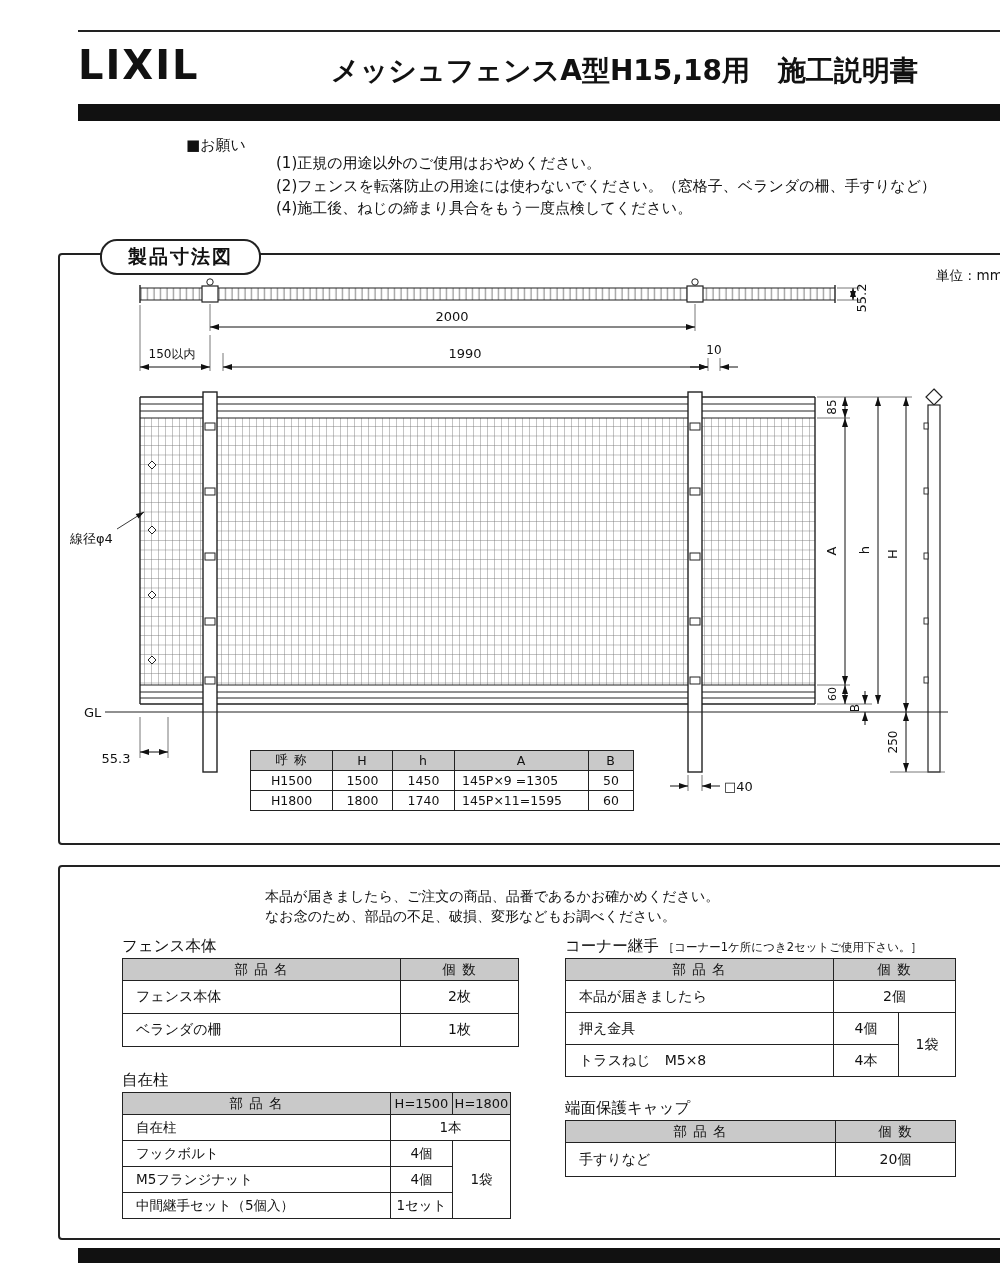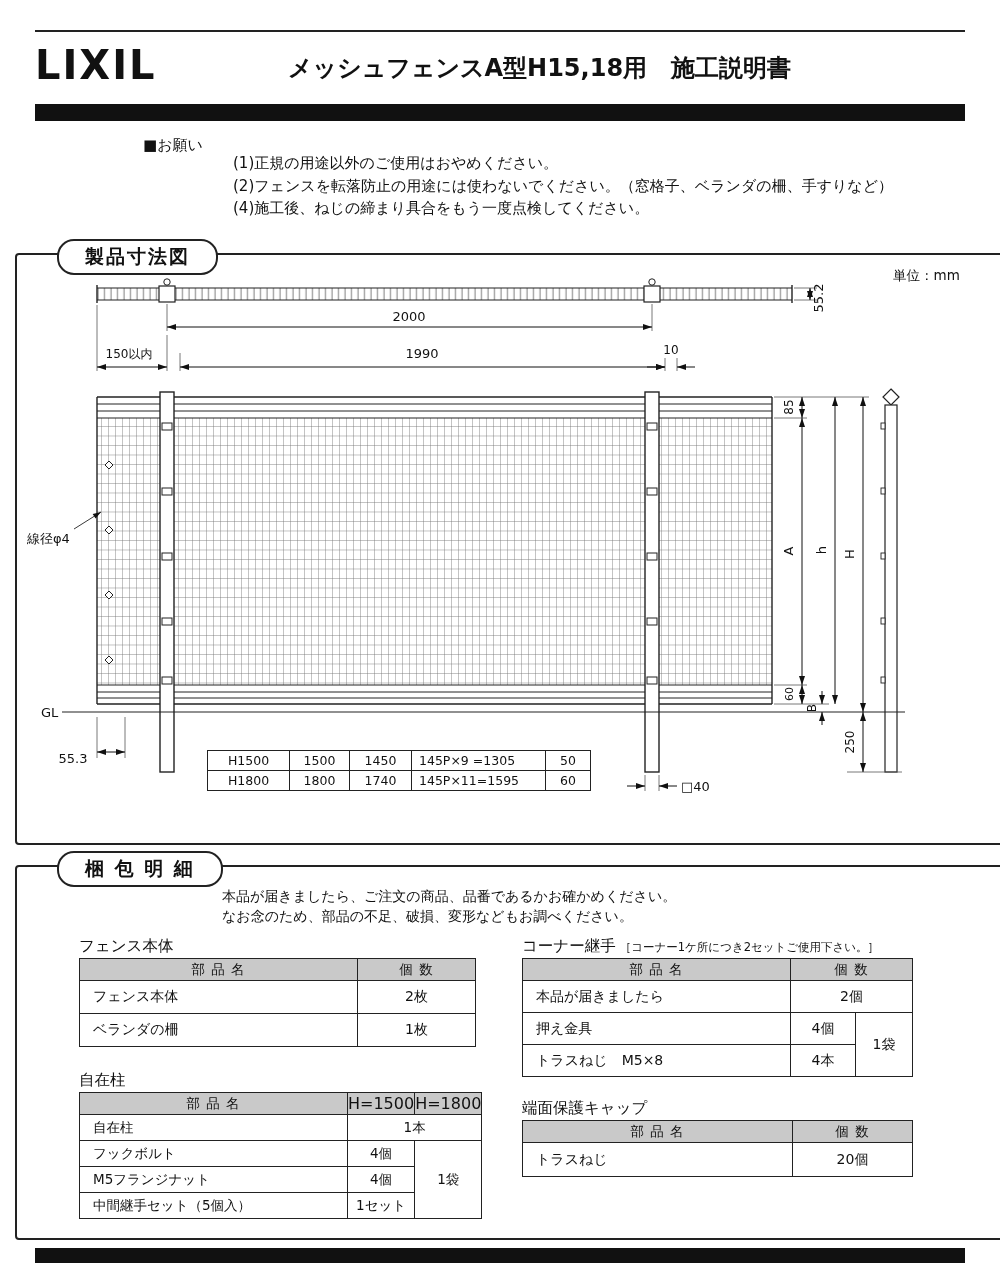--- a/index.html
+++ b/index.html
@@ -1,25 +1,25 @@
 <!DOCTYPE html>
 <html><head>
 <meta charset="utf-8">
 <style>
   * { margin:0; padding:0; box-sizing:border-box; }
   html,body { background:#fff; }
   body {
     width:1000px; height:1280px; position:relative;
     font-family:"DejaVu Sans","Liberation Sans",sans-serif; color:#111;
   }
-  .page { position:absolute; inset:0; overflow:hidden; }
+  .page { position:absolute; inset:0; overflow:hidden;margin-left:43px; }
 
   .top-rule { position:absolute; left:35px; top:30px; width:930px; height:2px; background:#222; }
   .logo { position:absolute; left:35px; top:42px; font-size:40px; font-weight:800; letter-spacing:2px; }
-  .doc-title { position:absolute; left:288px; top:52px; font-size:24px; font-weight:bold; white-space:nowrap; }
+  .doc-title { position:absolute; left:288px; top:52px; font-size:28px; font-weight:bold; white-space:nowrap; }
   .black-bar { position:absolute; left:35px; width:930px; background:#111; }
   .bar-top { top:104px; height:17px; }
   .bar-bottom { top:1248px; height:15px; }
 
   .notice-label { position:absolute; left:143px; top:136px; font-size:15px; }
   .notice-items { position:absolute; left:233px; top:152px; font-size:15px; line-height:22.5px; white-space:nowrap; }
 
   .rbox { position:absolute; left:15px; width:996px; border:2px solid #222; border-radius:4px; background:#fff; }
   .dim-box { top:253px; height:592px; }
   .pack-box { top:865px; height:375px; }
@@ -28,21 +28,21 @@
     border-radius:17px; padding:3px 26px; font-size:19px; font-weight:bold;
     letter-spacing:2px; white-space:nowrap;
   }
 
   .dim-svg { position:absolute; left:0; top:0; }
   svg text { fill:#111; }
 
   .ptable { border-collapse:collapse; font-size:14px; position:absolute; table-layout:fixed; background:#fff; }
   .ptable th, .ptable td { border:1.5px solid #222; overflow:hidden; white-space:nowrap; }
   .ptable th { background:#c9c9c9; font-weight:normal; height:22px; font-size:13.5px; letter-spacing:1px; }
-  .ptable th.sm { font-size:16px; letter-spacing:0; }
+  .ptable th.sm { font-size:13px; letter-spacing:0; }
   .ptable td { text-align:center; }
   .ptable td.nm { text-align:left; padding-left:13px; }
   .ptable td.nm2 { text-align:left; padding-left:7px; }
 
   .spec-table { left:190px; top:495px; font-size:12.5px; }
   .spec-table th { height:20px; font-size:12.5px; }
   .spec-table td { height:20px; }
 
   .pack-intro { position:absolute; left:205px; top:20px; font-size:14px; line-height:19.5px; white-space:nowrap; }
   .tbl-title { font-size:15.5px; white-space:nowrap; }
@@ -241,39 +241,45 @@
     <table class="ptable spec-table">
       <colgroup>
           <col class="s-1">
           <col class="s-2">
           <col class="s-3">
           <col class="s-4">
           <col class="s-5">
         </colgroup>
       <tbody>
         <tr>
+          <th>呼 称</th>
+          <th>H</th>
+          <th>h</th>
+          <th>A</th>
+          <th>B</th>
+        </tr>
+        <tr>
           <td>H1500</td>
           <td>1500</td>
           <td>1450</td>
           <td class="nm2">145P×9 =1305</td>
           <td>50</td>
         </tr>
         <tr>
           <td>H1800</td>
           <td>1800</td>
           <td>1740</td>
           <td class="nm2">145P×11=1595</td>
           <td>60</td>
         </tr>
       </tbody>
     </table>
   </section>
 
   <section class="rbox pack-box">
-    <div class="box-pill">梱 包 明 細</div>
 
     <div class="pack-intro">
       <div>本品が届きましたら、ご注文の商品、品番であるかお確かめください。</div>
       <div>なお念のため、部品の不足、破損、変形などもお調べください。</div>
     </div>
 
     <div class="tbl-title t-fence-title">フェンス本体</div>
     <table class="ptable t-fence">
       <colgroup>
           <col class="w-n1">
@@ -363,21 +369,21 @@
       <colgroup>
           <col class="w-n4">
           <col class="w-q4">
         </colgroup>
       <tbody>
         <tr>
           <th>部 品 名</th>
           <th>個 数</th>
         </tr>
         <tr>
-          <td class="nm">トラスねじ</td>
+          <td class="nm">手すりなど</td>
           <td>20個</td>
         </tr>
       </tbody>
     </table>
   </section>
 
   <div class="black-bar bar-bottom"></div>
 </div>
 
 </body></html>

